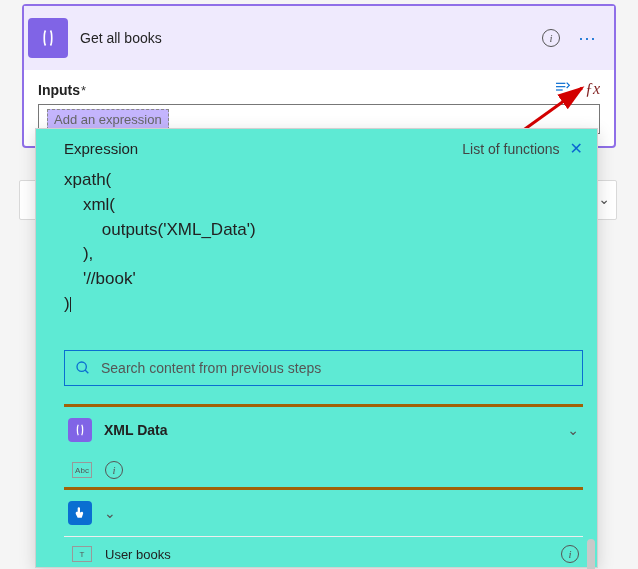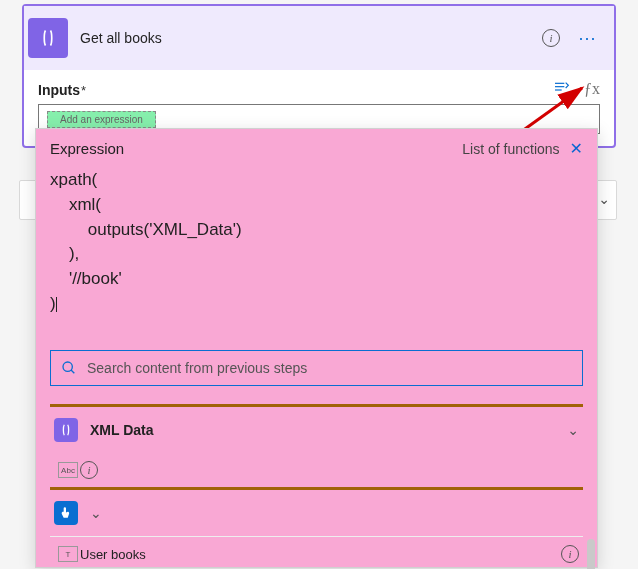--- a/index.html
+++ b/index.html
@@ -28,33 +28,33 @@
   .inputs-label-row { display:flex; align-items:flex-end; }
   .inputs-label { font-weight: 600; font-size: 14px; color: #222; }
   .star { color:#333; font-size:13px; margin-left:1px; }
   .inputs-tools { margin-left:auto; display:flex; gap:14px; color:#0078d4; }
   .inputs-tools span { cursor:pointer; }
   .input-box {
     margin-top:6px; border:1px solid #777; height:30px; display:flex; align-items:center;
     padding:0 8px;
   }
   .add-expr {
-    border:1px dashed #888; padding:2px 12px; color:#666; font-size:10px; background:#86efac;
+    border:1px dashed #888; padding:2px 6px; color:#666; font-size:13px; background:#c4b5fd;
   }
 
   
   .arrow-ann {
     position:absolute; left:470px; top:84px; pointer-events:none;
   }
 
   
   .expr-panel {
     position:absolute; left:35px; top:128px; width:563px; height:440px;
-    background:#f9a8d4; border:1px solid #d0d0d0; box-shadow:0 4px 16px rgba(0,0,0,0.15);
-    padding: 10px 14px 0 14px;
+    background:#5eead4; border:1px solid #d0d0d0; box-shadow:0 4px 16px rgba(0,0,0,0.15);
+    padding: 10px 14px 0 28px;
   }
   .expr-head { display:flex; align-items:center; margin-bottom:8px; }
   .expr-title { font-size:15px; color:#222; }
   .func-link { margin-left:auto; font-size:14px; color:#444; margin-right:10px; }
   .close-x { color:#0a66d1; font-size:16px; cursor:pointer; }
 
   .code-area {
     font-family: Consolas, "Courier New", monospace; font-size:17px; color:#222;
     line-height:1.4; white-space:pre; min-height:180px; padding:2px 0;
   }
@@ -73,21 +73,21 @@
   }
   .grp-icon {
     width:24px; height:24px; border-radius:4px; display:flex; align-items:center; justify-content:center; color:#fff; font-size:12px;
   }
   .grp-purple { background:#8064e6; }
   .grp-blue { background:#0a6ed1; }
   .grp-title { font-weight:600; font-size:14px; color:#222; flex:1; }
   .chev { color:#555; font-size:14px; }
 
   .step-item {
-    padding:8px 4px 8px 8px; display:flex; align-items:center; gap:2px;
+    padding:8px 4px 8px 8px; display:flex; align-items:center; gap:13px;
   }
   .item-icon {
     width:20px; height:16px; border:1px solid #999; font-size:8px; display:flex; align-items:center;
     justify-content:center; color:#555;
   }
   .item-texts { flex:1; }
   .item-name { font-size:13px; color:#222; }
   .item-sub  { font-size:12.5px; color:#555; }
   .info-circ {
     width:18px;height:18px;border:1.2px solid #555;border-radius:50%;display:flex;
@@ -132,21 +132,21 @@
       <span class="star">*</span>
       <div class="inputs-tools">
         <span>
           <svg width="18" height="16" viewBox="0 0 24 24" fill="none" stroke="#0a6ed1" stroke-width="1.8">
             <path d="M3 5h14"></path>
               <path d="M3 10h14"></path>
               <path d="M3 15h10"></path>
             <path d="M19 4l4 4-4 4"></path>
           </svg>
         </span>
-        <span style="color:#737373;font-family:serif;">ƒx</span>
+        <span style="font-style:italic;color:#7f1d1d;font-family:serif;">ƒx</span>
       </div>
     </div>
     <div class="input-box">
       <span class="add-expr">Add an expression</span>
     </div>
   </div>
 </div>
 
 <svg class="arrow-ann" width="140" height="80">
   <defs>

